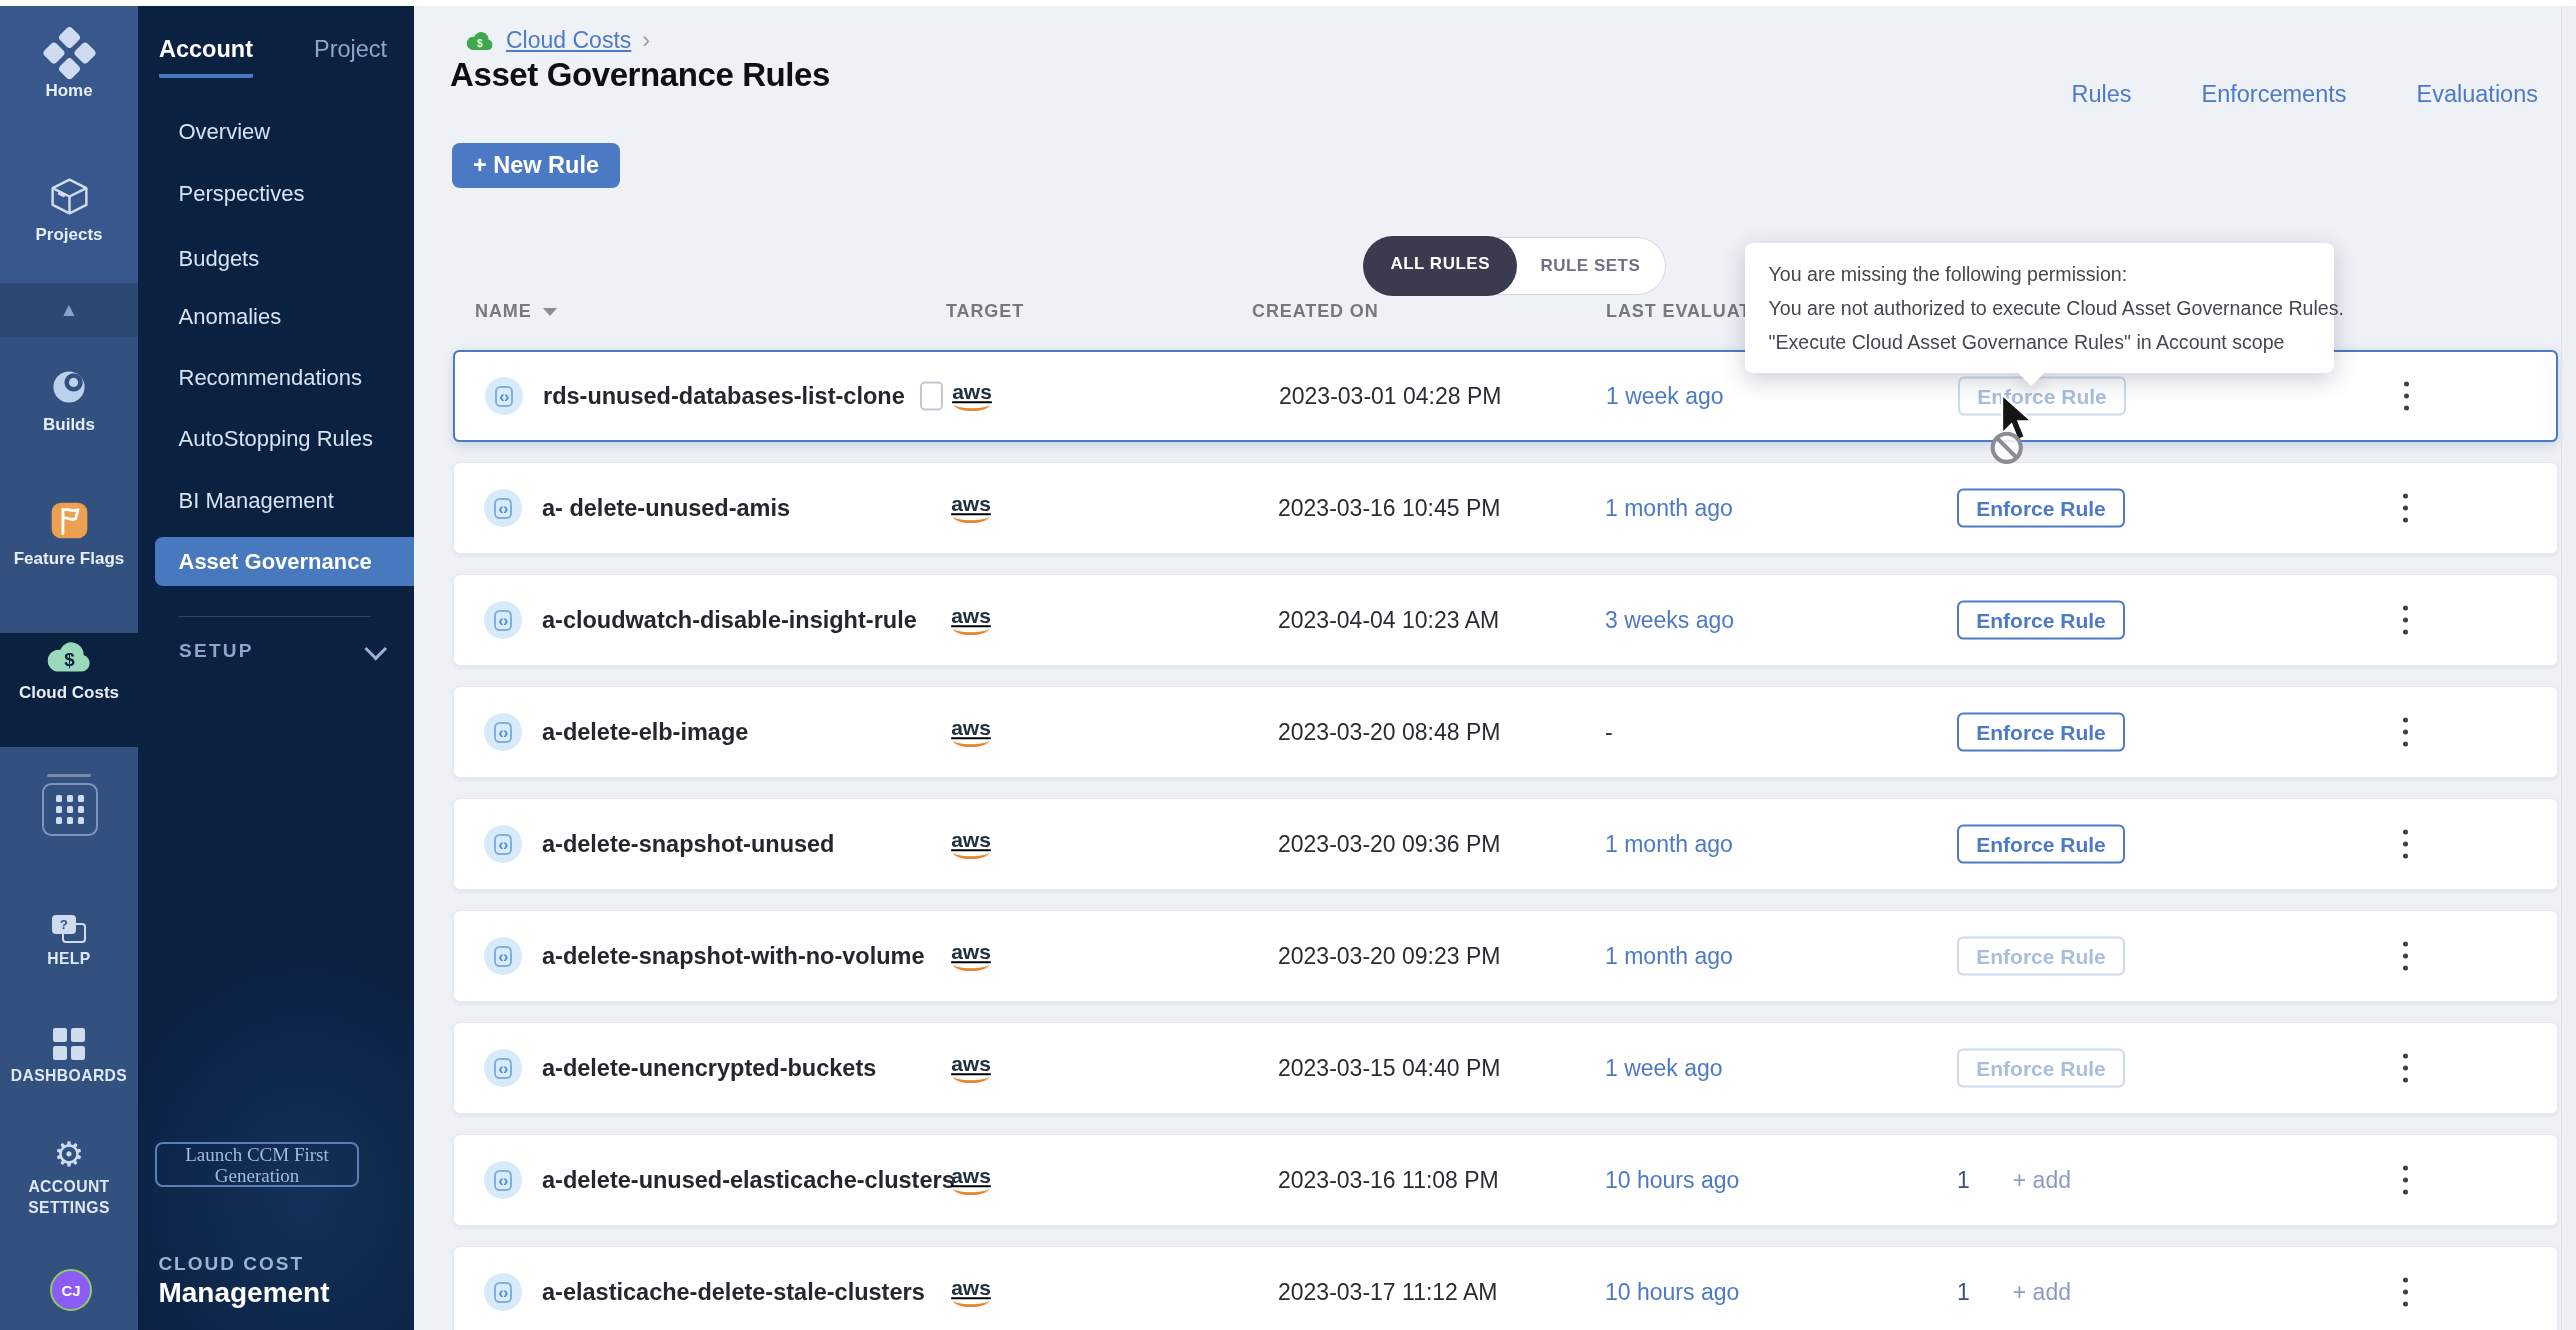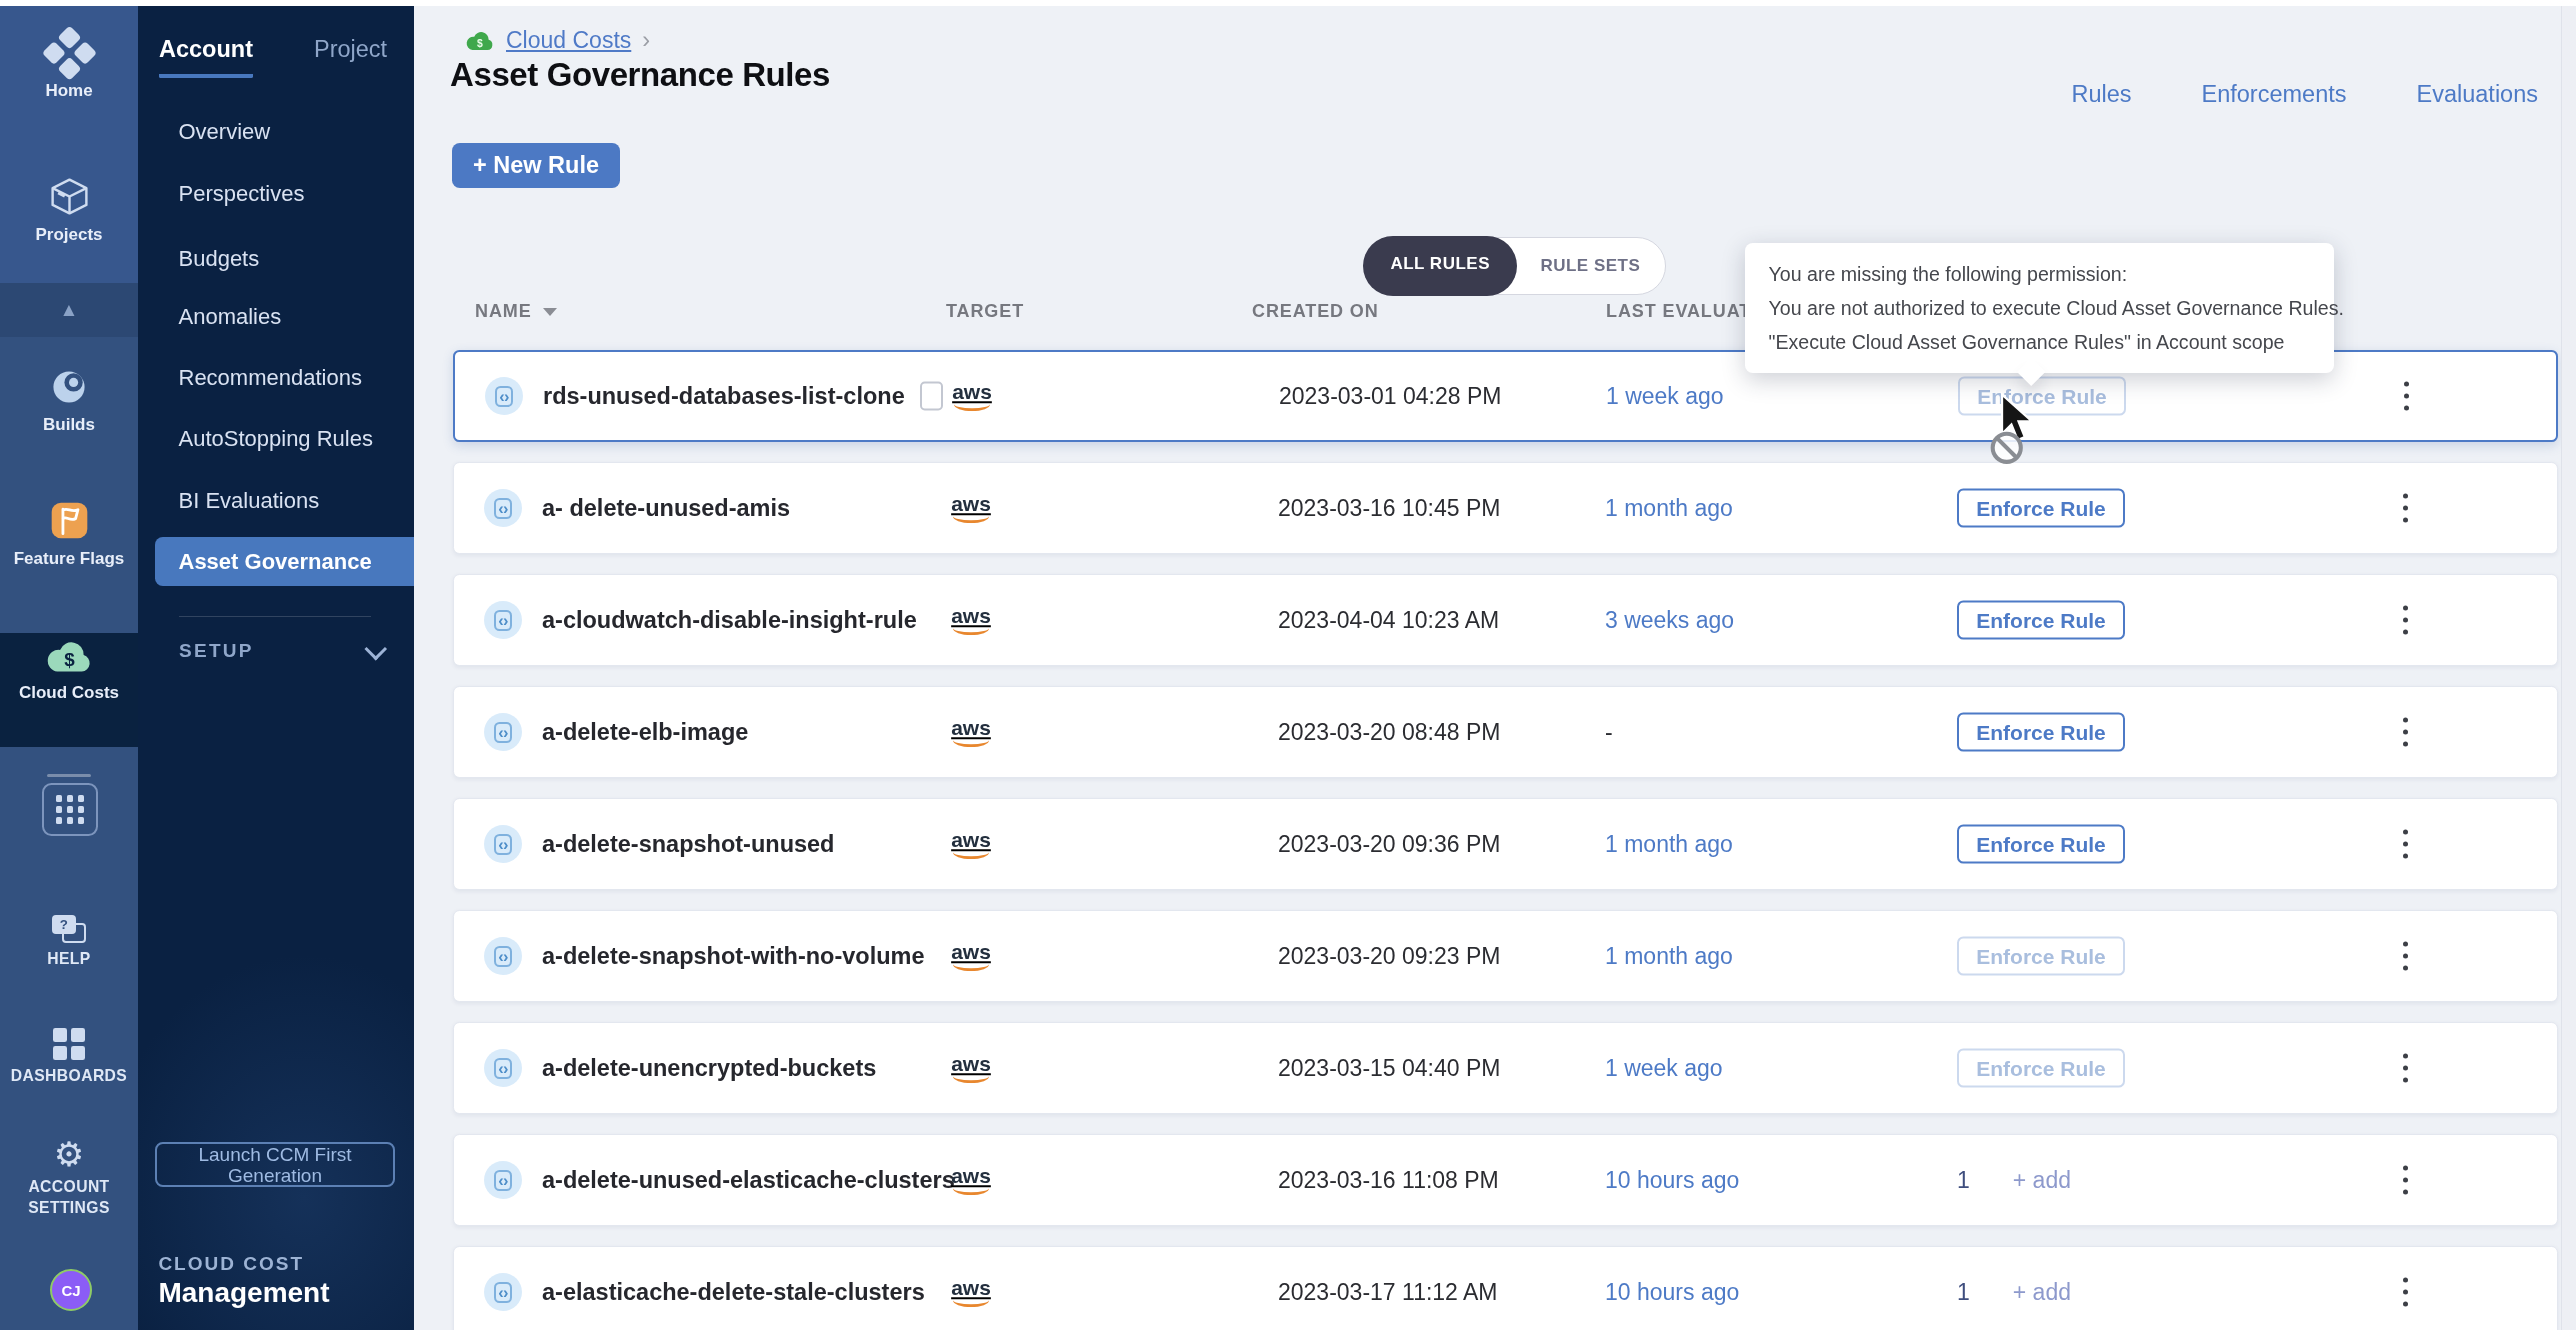--- a/index.html
+++ b/index.html
@@ -43,23 +43,23 @@
   .nav-tabs{position:absolute;top:36px;left:21px;display:flex;gap:61px;}
   .nav-tab{font-size:23.5px;color:#8fa6c9;padding-bottom:11px;}
   .nav-tab.active{color:#ffffff;font-weight:700;border-bottom:4.7px solid #4878be;border-radius:1.6px;}
   .nav-item{position:absolute;left:17px;right:0;height:49px;line-height:49px;padding-left:23.5px;
             font-size:22px;color:#d9e2f2;white-space:nowrap;border-radius:7.8px 0 0 7.8px;}
   .nav-item.active{background:#4878be;color:#ffffff;font-weight:600;}
   .nav-divider{position:absolute;top:616px;left:41px;width:192px;border-top:1.6px solid rgba(255,255,255,.16);}
   .nav-setup{position:absolute;top:640px;left:41px;right:31px;display:flex;align-items:center;justify-content:space-between;}
   .setup-label{font-size:19px;font-weight:700;letter-spacing:2.3px;color:#8fa6c9;}
   .chev-down{width:12.5px;height:12.5px;border-right:3.1px solid #9db3d6;border-bottom:3.1px solid #9db3d6;transform:rotate(45deg);margin-top:-4.7px;}
-  .launch-btn{position:absolute;top:1142px;left:17px;width:240px;height:45px;border:2.3px solid #5c80b4;border-radius:7.8px;
+  .launch-btn{position:absolute;top:1142px;left:17px;width:204px;height:45px;border:2.3px solid #5c80b4;border-radius:7.8px;
               background:transparent;color:#9fbbe3;font-size:19px;line-height:21px;text-align:center;
-              display:flex;align-items:center;justify-content:center;padding:0 11px;font-family:Liberation Sans, sans-serif;}
+              display:flex;align-items:center;justify-content:center;padding:0 11px;font-family:Liberation Serif, serif;}
   .brand-eyebrow{position:absolute;top:1253px;left:20.4px;font-size:19px;font-weight:700;letter-spacing:2px;color:#9db3d4;}
   .brand-name{position:absolute;top:1277px;left:20.4px;font-size:28px;font-weight:700;color:#ffffff;}
 
   
   .crumb{position:absolute;top:27px;left:465px;display:flex;align-items:center;gap:11px;z-index:2;}
   .crumb-link{font-size:23px;color:#4f7ac7;}
   .crumb-sep{font-size:23.5px;color:#9b9ea6;}
   .page-title{position:absolute;top:56px;left:450px;font-size:33px;font-weight:800;color:#0e0f13;letter-spacing:-0.4px;}
   .header-links{position:absolute;top:49px;right:38px;display:flex;gap:70px;}
   .header-links a{font-size:23.5px;color:#4d7ac6;text-decoration:none;margin-top:32px;}
@@ -232,21 +232,21 @@
       <span class="nav-tab">Project</span>
     </div>
 
     <div id="nav-items">
         <div class="nav-item" style="top: 107px;">Overview</div>
         <div class="nav-item" style="top: 169px;">Perspectives</div>
         <div class="nav-item" style="top: 234px;">Budgets</div>
         <div class="nav-item" style="top: 292px;">Anomalies</div>
         <div class="nav-item" style="top: 353px;">Recommendations</div>
         <div class="nav-item" style="top: 414px;">AutoStopping Rules</div>
-        <div class="nav-item" style="top: 476px;">BI Evaluations</div>
+        <div class="nav-item" style="top: 476px;">BI Management</div>
         <div class="nav-item active" style="top: 537px;">Asset Governance</div>
       </div>
 
     <div class="nav-divider"></div>
     <div class="nav-setup">
       <span class="setup-label">SETUP</span>
       <span class="chev-down"></span>
     </div>
 
     <button class="launch-btn">Launch CCM First Generation</button>

